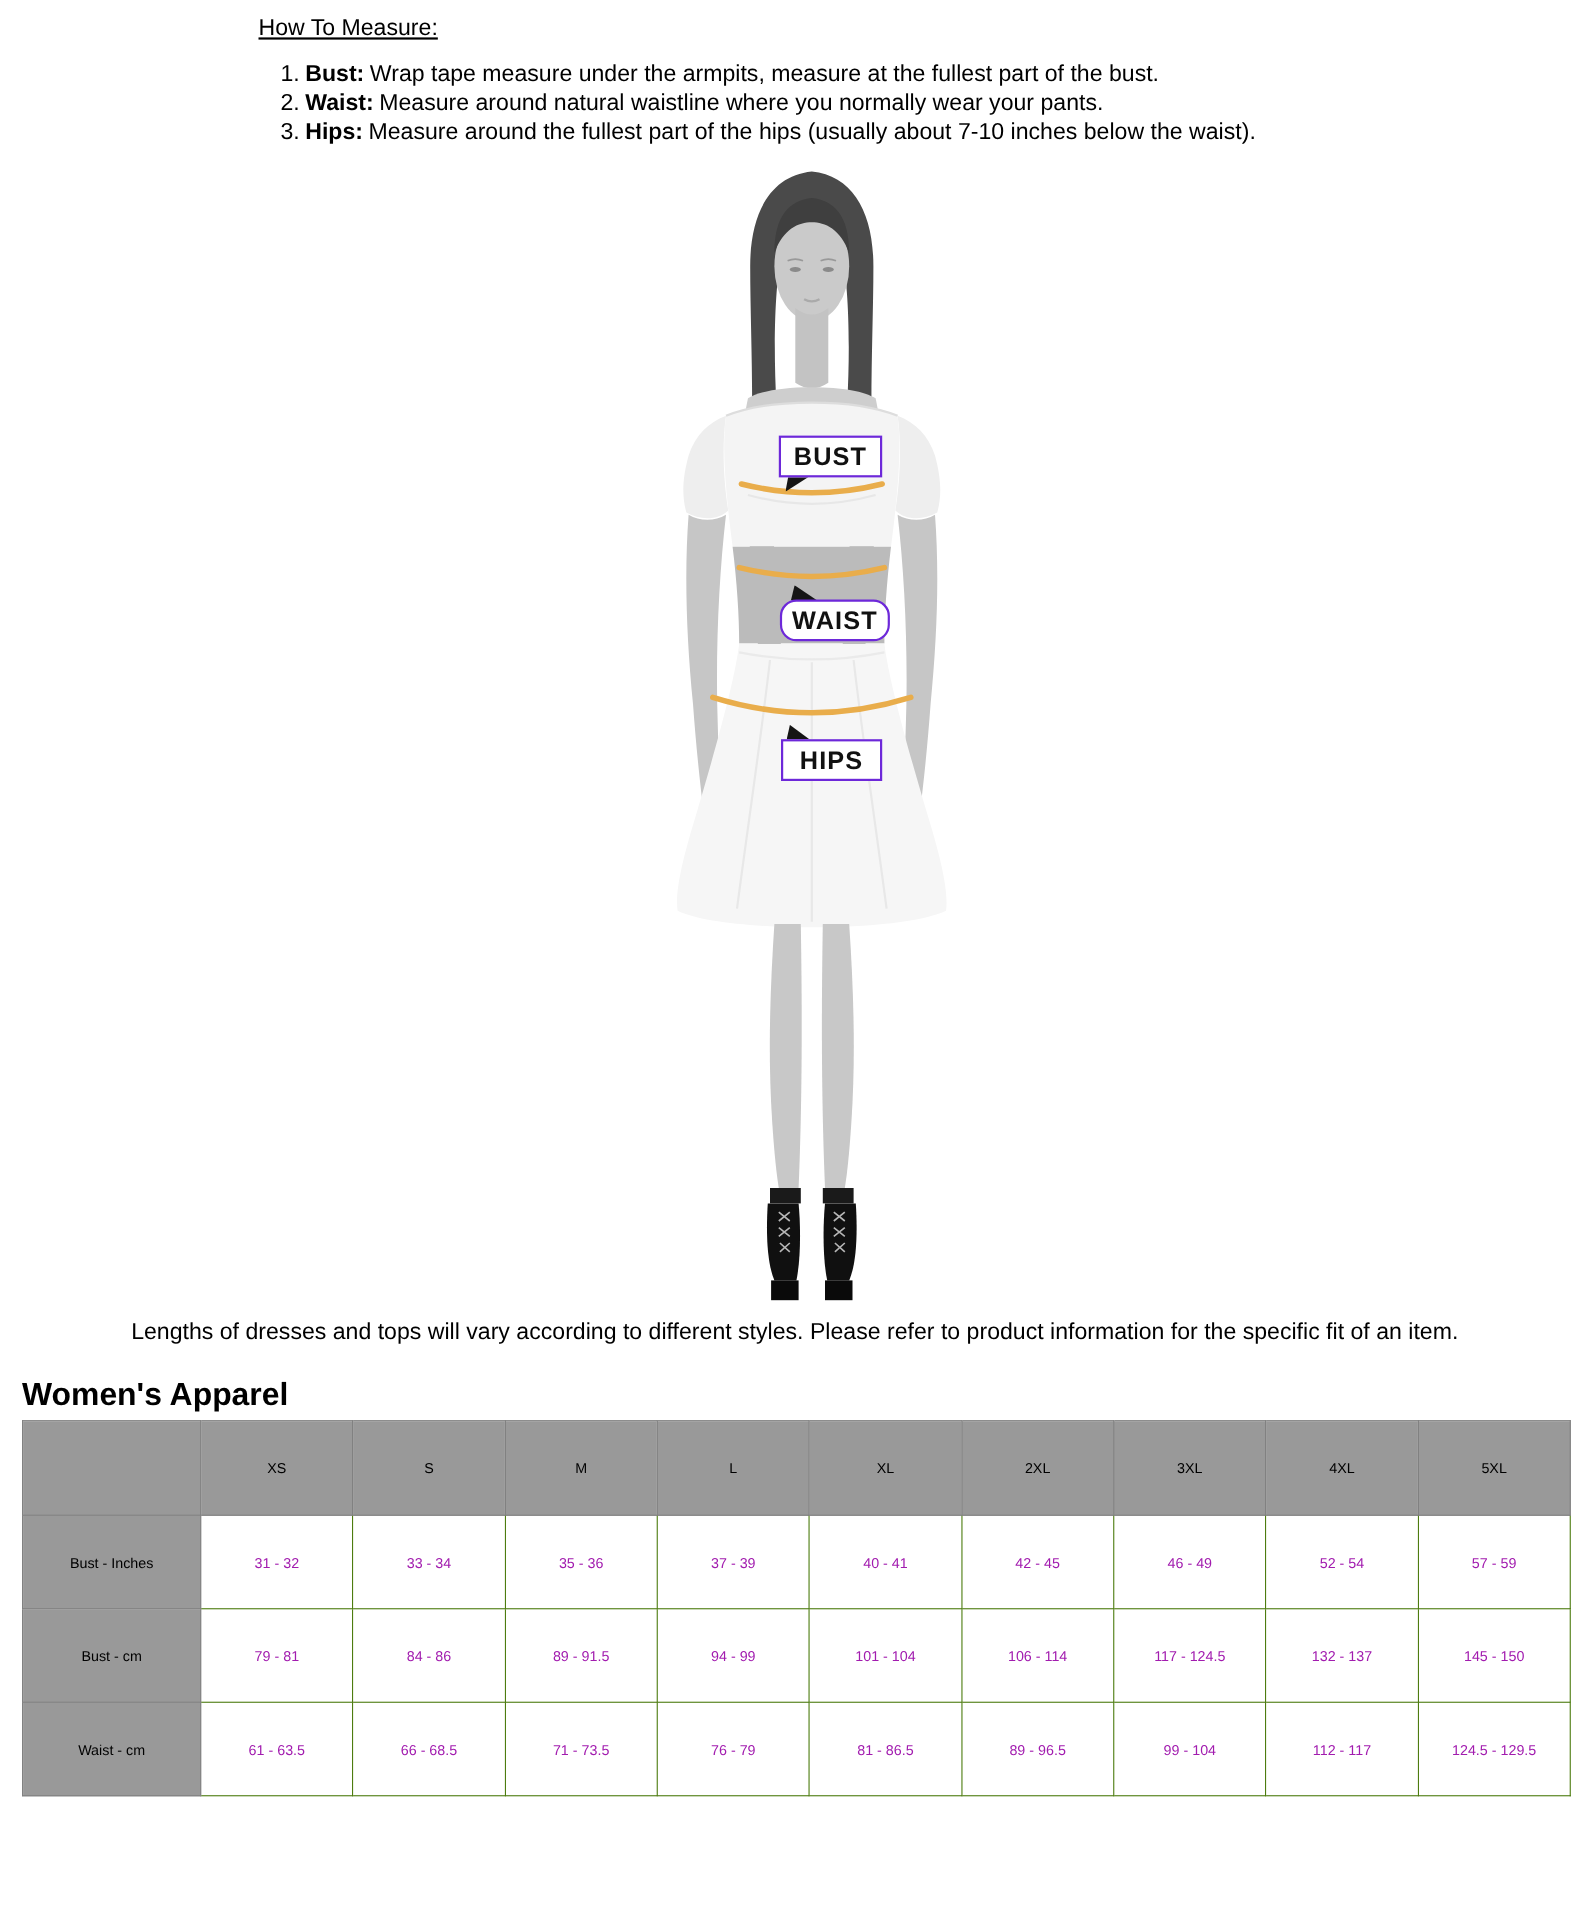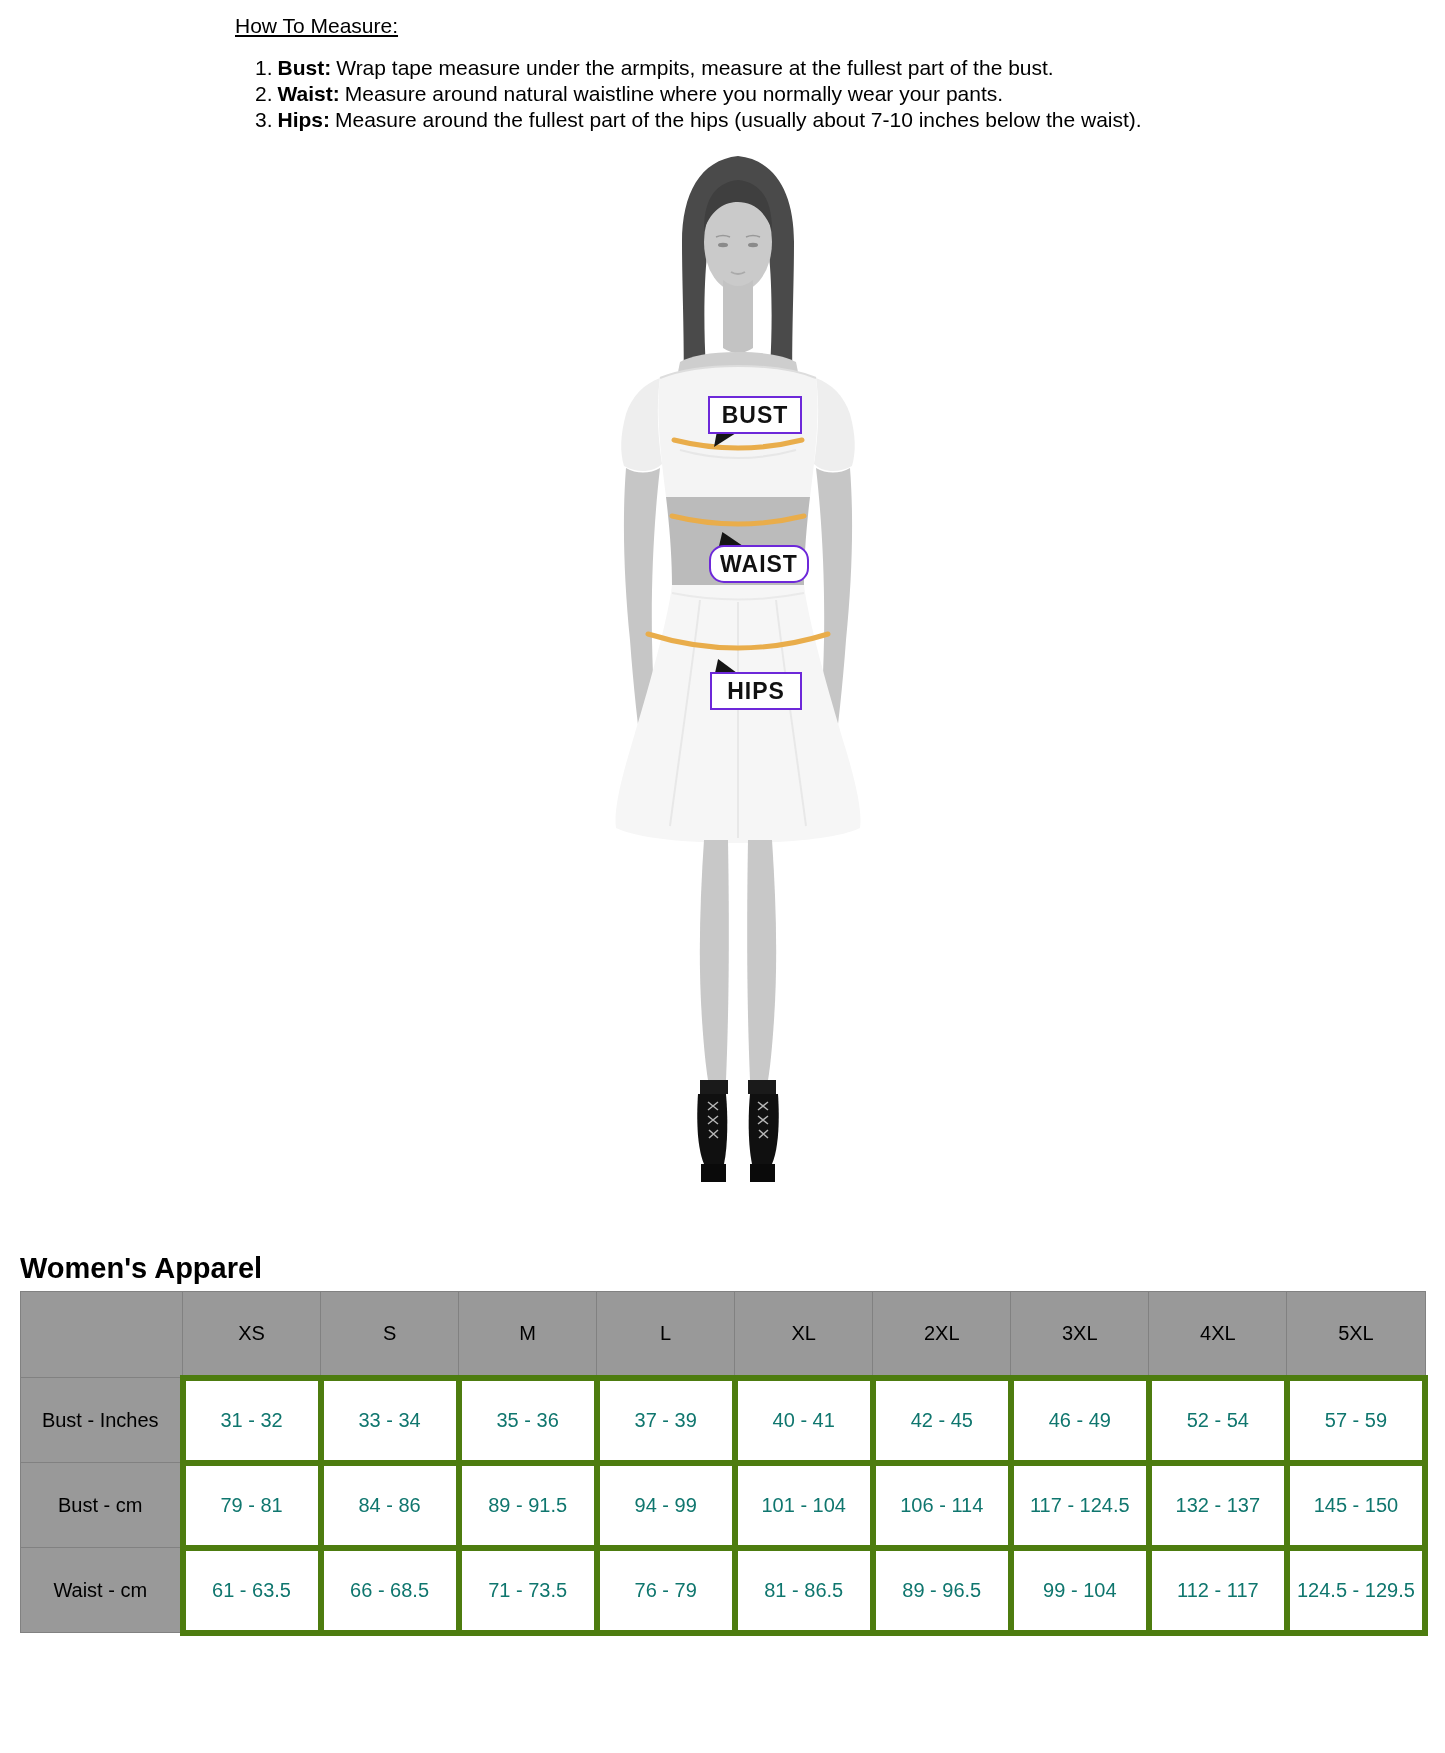--- a/index.html
+++ b/index.html
@@ -26,26 +26,26 @@
   .tail-bust{left:714px;top:433px;width:22px;height:14px;clip-path:polygon(0 100%,12% 0,100% 0);}
   .tail-waist{left:719px;top:532px;width:24px;height:14px;clip-path:polygon(14% 0,100% 100%,0 100%);}
   .tail-hips{left:715px;top:659px;width:22px;height:14px;clip-path:polygon(14% 0,100% 100%,0 100%);}
 
   
   .note{position:absolute;left:0;top:1199px;width:1445px;text-align:center;font-size:21px;}
 
   
   .table-title{position:absolute;left:20px;top:1252px;font-size:29px;font-weight:bold;}
   table.size{position:absolute;left:20px;top:1291px;width:1408px;border-collapse:collapse;
-    table-layout:fixed;font-size:20px;}
+    table-layout:fixed;font-size:13px;}
   table.size th,table.size td{text-align:center;vertical-align:middle;padding:0 4px;}
   table.size thead tr{height:86px;}
   table.size tbody tr{height:85px;}
   table.size th{background:#999999;font-weight:normal;border:1px solid #818181;color:#000;}
-  table.size td{background:#ffffff;border:6px solid #4d7c0f;color:#0f766e;}
+  table.size td{background:#ffffff;border:1px solid #4d7c0f;color:#a21caf;}
 </style>
 </head>
 <body>
 
 <div id="canvas">
 
   <div class="htm-title">How To Measure:</div>
 
   <div class="steps">
     <div class="step">
@@ -122,20 +122,21 @@
     </svg>
   </div>
 
   <div class="tail tail-bust"></div>
   <div class="measure-label lbl-bust">BUST</div>
   <div class="tail tail-waist"></div>
   <div class="measure-label lbl-waist">WAIST</div>
   <div class="tail tail-hips"></div>
   <div class="measure-label lbl-hips">HIPS</div>
 
+  <div class="note">Lengths of dresses and tops will vary according to different styles. Please refer to product information for the specific fit of an item.</div>
 
   <div class="table-title">Women's Apparel</div>
 
   <table class="size">
     <colgroup>
       <col style="width:162px">
         <col>
         <col>
         <col>
         <col>

